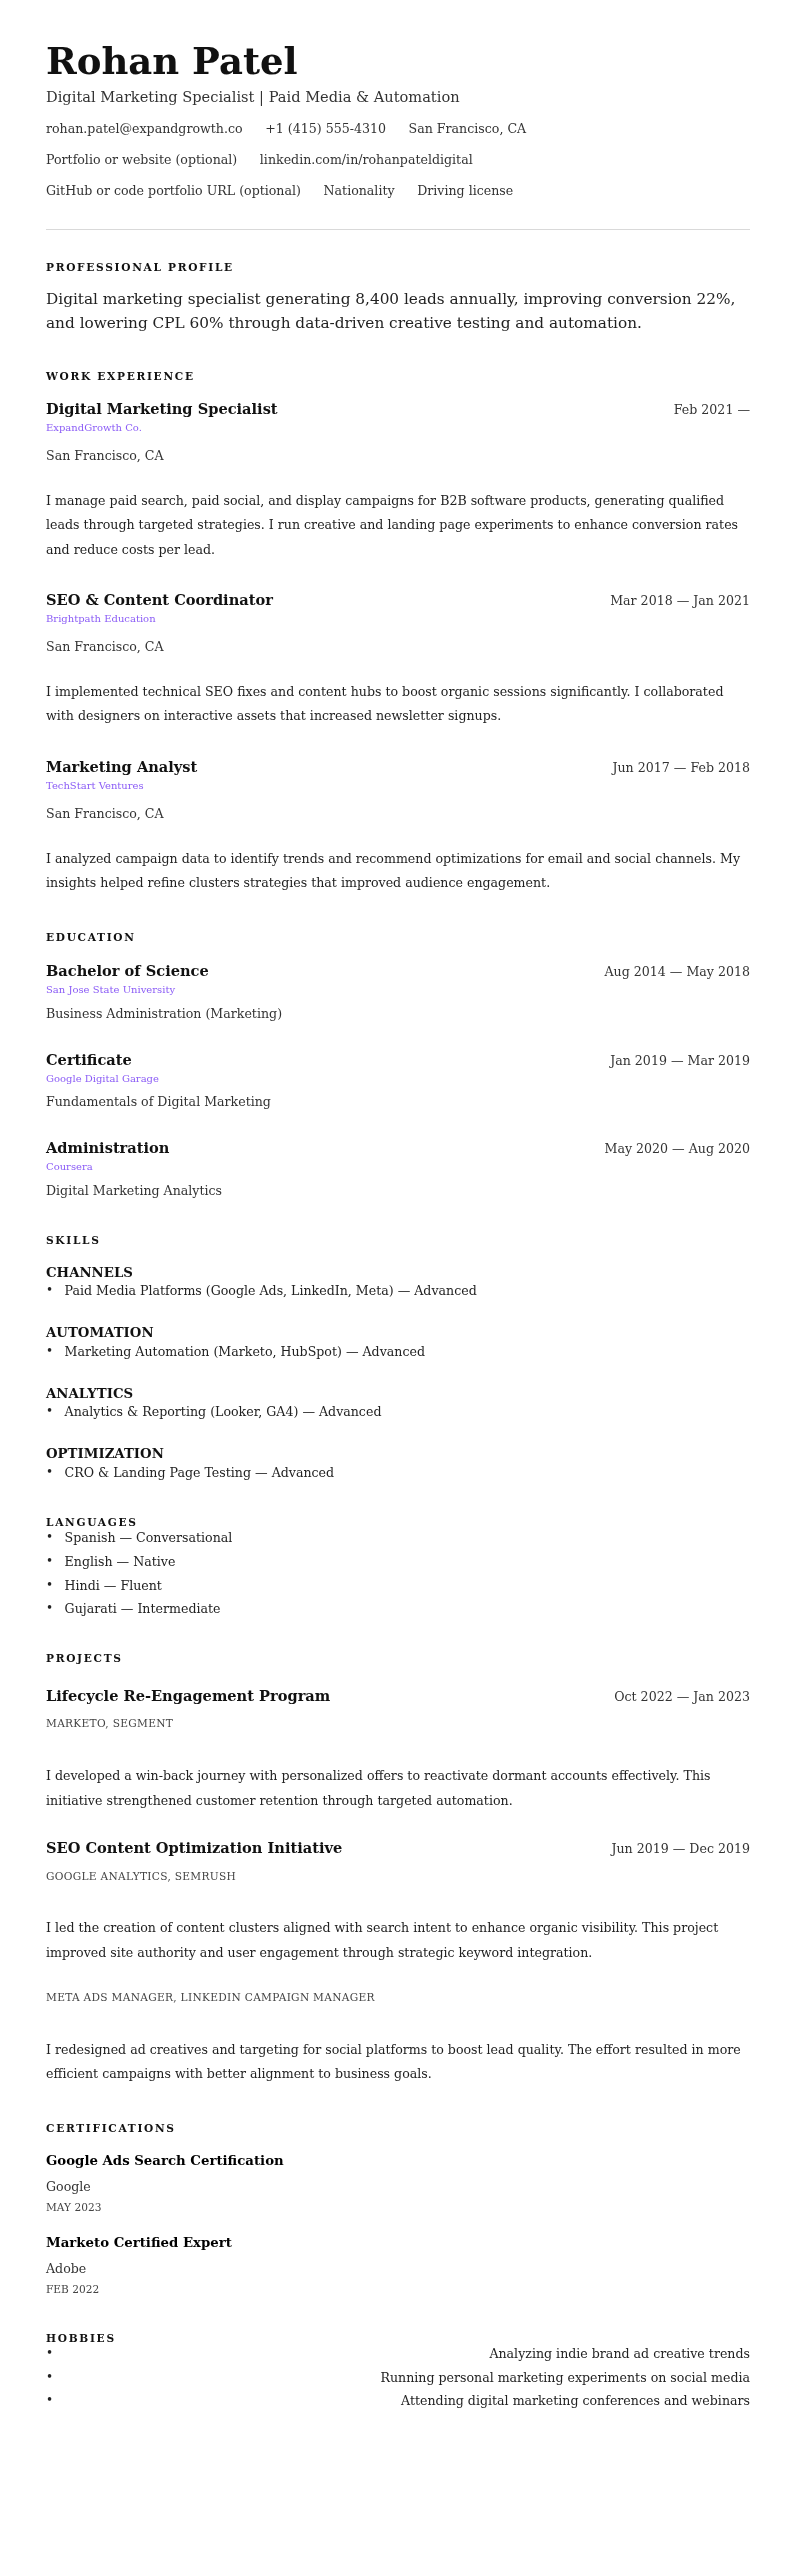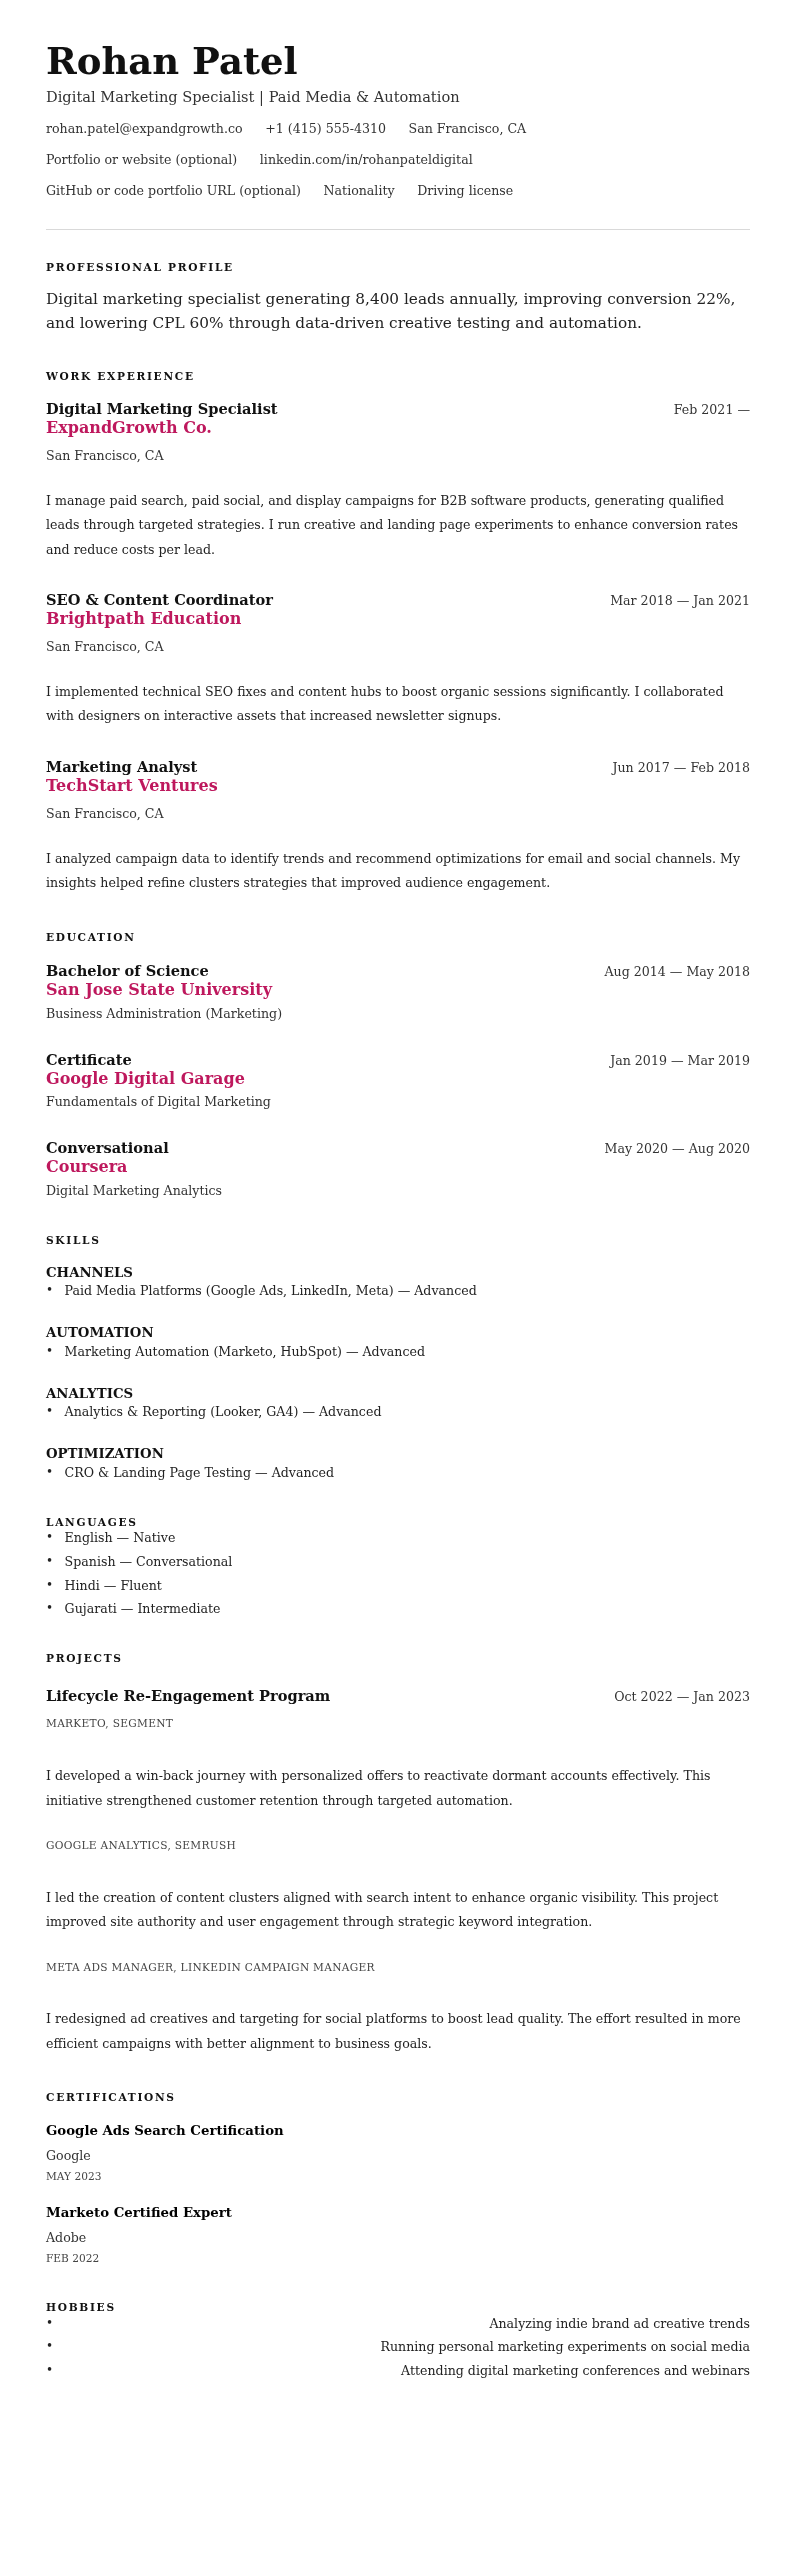--- a/index.html
+++ b/index.html
@@ -12,21 +12,21 @@
   .contact-row span { margin-right: 18.6px; }
   .divider { height: 0; border-top: 1.3px solid #d9d9d9; margin-top: 29px; }
   .section-title { font-size: 10.6px; font-weight: bold; letter-spacing: 1.7px; color: #111; margin: 0; line-height: 14.6px; }
   .sec-profile { margin-top: 30.5px; }
   .profile-text { font-size: 15.3px; line-height: 24px; color: #222; margin-top: 12px; }
   .sec { margin-top: 34px; }
   .entry { margin-top: 16px; }
   .entry-head { display: flex; justify-content: space-between; align-items: baseline; }
   .entry-title { font-size: 14.6px; font-weight: bold; color: #111; line-height: 20px; }
   .entry-date { font-size: 12.6px; color: #333; line-height: 17px; }
-  .entry-sub { font-size: 16px; color: #be185d; line-height: 17px; font-weight: bold; }
+  .entry-sub { font-size: 10px; color: #8b5cf6; line-height: 17px; }
   .entry-loc { font-size: 12.6px; color: #333; line-height: 17px; margin-top: 10.6px; }
   .entry-desc { font-size: 12.6px; color: #222; line-height: 24.5px; margin-top: 25px; }
   .exp-entry + .exp-entry { margin-top: 28px; }
   .edu-entry { margin-top: 17px; }
   .edu-entry + .edu-entry { margin-top: 28px; }
   .edu-field { font-size: 12.6px; color: #333; line-height: 17px; margin-top: 6.6px; }
   .skill-group-title { font-size: 13.3px; font-weight: bold; color: #111; line-height: 18.6px; margin-top: 25px; }
   .skill-group:first-of-type .skill-group-title { margin-top: 16px; }
   ul.bullets { margin: 0; padding: 0; list-style: none; }
   ul.bullets li { position: relative; padding-left: 18.6px; font-size: 12.6px; color: #222; line-height: 17px; }
@@ -121,21 +121,21 @@
     <div class="edu-entry">
       <div class="entry-head">
         <span class="entry-title">Certificate</span>
         <span class="entry-date">Jan 2019 — Mar 2019</span>
       </div>
       <div class="entry-sub">Google Digital Garage</div>
       <div class="edu-field">Fundamentals of Digital Marketing</div>
     </div>
     <div class="edu-entry">
       <div class="entry-head">
-        <span class="entry-title">Conversational</span>
+        <span class="entry-title">Administration</span>
         <span class="entry-date">May 2020 — Aug 2020</span>
       </div>
       <div class="entry-sub">Coursera</div>
       <div class="edu-field">Digital Marketing Analytics</div>
     </div>
   </section>
 
   <section class="sec">
     <h2 class="section-title">SKILLS</h2>
     <div class="skill-group">
@@ -160,38 +160,42 @@
       <div class="skill-group-title">OPTIMIZATION</div>
       <ul class="bullets skill-list">
           <li>CRO &amp; Landing Page Testing — Advanced</li>
         </ul>
     </div>
   </section>
 
   <section class="sec">
     <h2 class="section-title">LANGUAGES</h2>
     <ul class="bullets lang-list">
+      <li>Spanish — Conversational</li>
       <li>English — Native</li>
-      <li>Spanish — Conversational</li>
       <li>Hindi — Fluent</li>
       <li>Gujarati — Intermediate</li>
     </ul>
   </section>
 
   <section class="sec">
     <h2 class="section-title">PROJECTS</h2>
     <div class="proj-entry">
       <div class="entry-head">
         <span class="entry-title">Lifecycle Re-Engagement Program</span>
         <span class="entry-date">Oct 2022 — Jan 2023</span>
       </div>
       <div class="proj-tags">MARKETO, SEGMENT</div>
       <div class="proj-desc">I developed a win-back journey with personalized offers to reactivate dormant accounts effectively. This initiative strengthened customer retention through targeted automation.</div>
     </div>
     <div class="proj-entry">
+      <div class="entry-head">
+        <span class="entry-title">SEO Content Optimization Initiative</span>
+        <span class="entry-date">Jun 2019 — Dec 2019</span>
+      </div>
       <div class="proj-tags">GOOGLE ANALYTICS, SEMRUSH</div>
       <div class="proj-desc">I led the creation of content clusters aligned with search intent to enhance organic visibility. This project improved site authority and user engagement through strategic keyword integration.</div>
     </div>
     <div class="proj-entry">
       <div class="proj-tags">META ADS MANAGER, LINKEDIN CAMPAIGN MANAGER</div>
       <div class="proj-desc">I redesigned ad creatives and targeting for social platforms to boost lead quality. The effort resulted in more efficient campaigns with better alignment to business goals.</div>
     </div>
   </section>
 
   <section class="sec">

